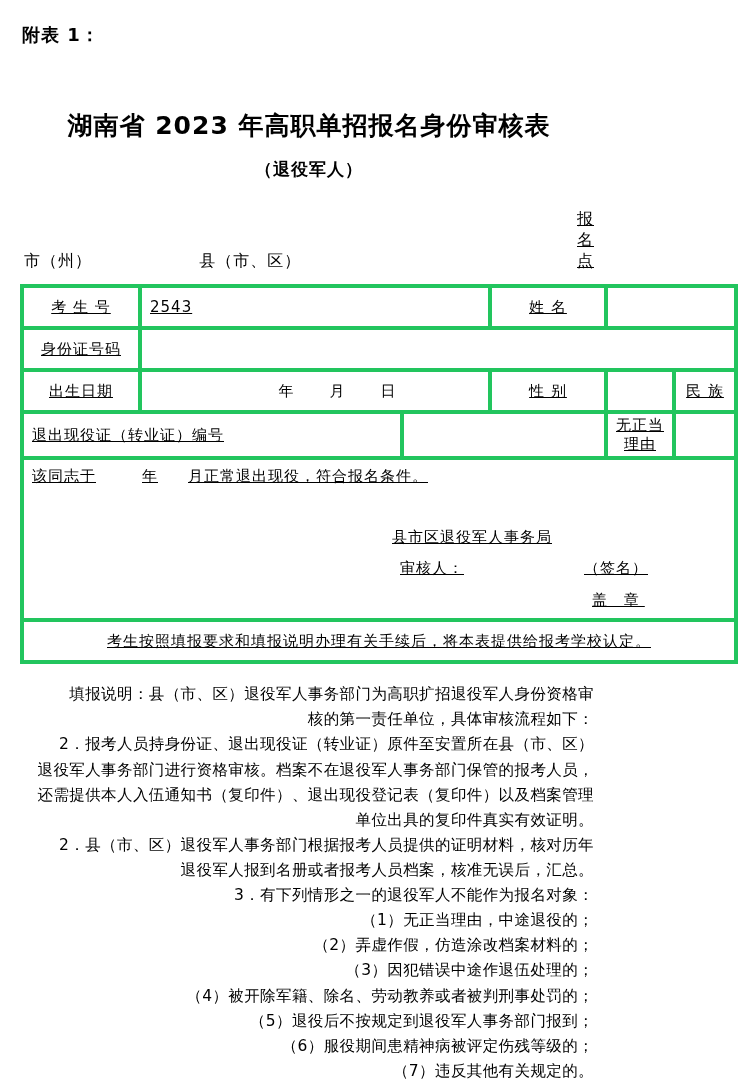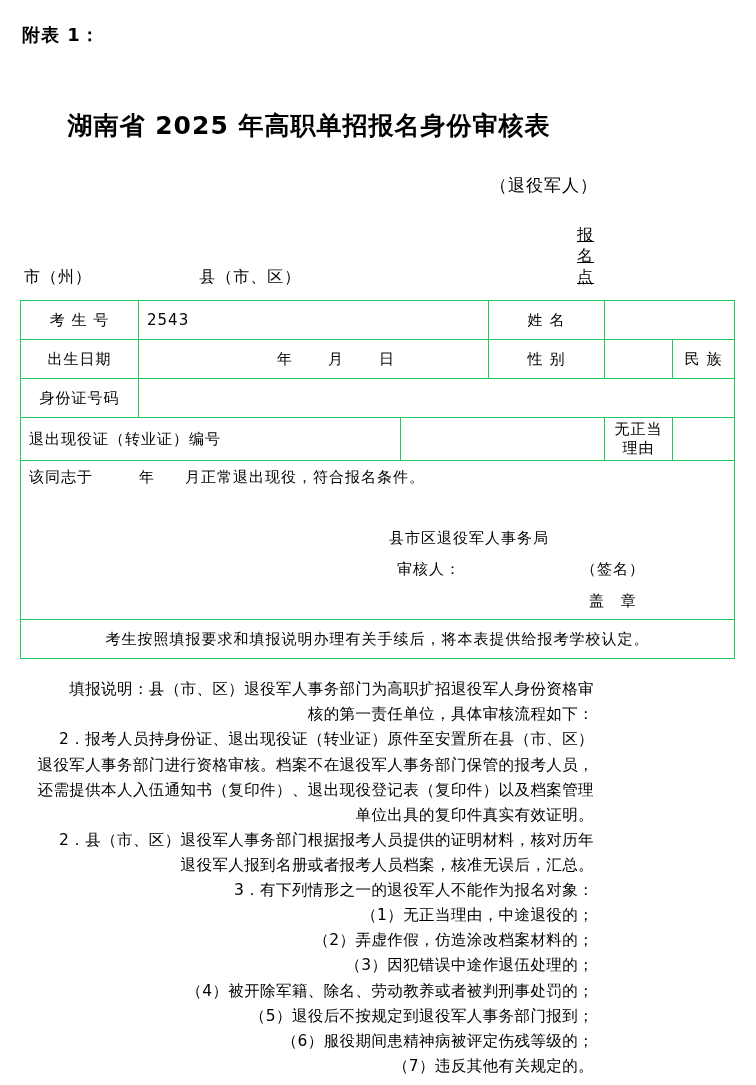--- a/index.html
+++ b/index.html
@@ -30,24 +30,25 @@
     line-height: 1.4;
   }
   .doc-title {
     text-align: center;
     font-size: 25px;
     font-weight: 700;
     letter-spacing: 1px;
     margin-top: 62px;
   }
   .doc-subtitle {
-    text-align: right;
+    text-align: center;
     font-size: 17px;
-    margin-top: 32px;
-    letter-spacing: 1px;
+    margin-top: 16px;
+    letter-spacing: 1px;
+    font-weight: bold;
   }
   .region-row {
     display: flex;
     align-items: flex-end;
     font-size: 16px;
     margin-top: 28px;
     padding: 0 4px;
     letter-spacing: 1px;
     gap: 47px;
   }
@@ -55,26 +56,27 @@
   .region-row .r2 { width: 300px; }
   .region-row .r3 { flex: 1; text-align: left; padding-left: 90px; text-decoration: underline; }
 
   table.form {
     width: 714px;
     margin-top: 12px;
     border-collapse: collapse;
     table-layout: fixed;
   }
   table.form td {
-    border: 1px solid #22c55e;
+    border: 4px solid #22c55e;
     height: 34px;
     font-size: 15px;
     padding: 2px 8px;
     letter-spacing: 1px;
     vertical-align: middle;
+    text-decoration: underline;
   }
   td.lbl {
     text-align: center;
   }
   td.lbl-wide {
     text-align: left;
   }
   td.val {
     text-align: left;
   }
@@ -137,21 +139,21 @@
     text-indent: 2em;
   }
 </style>
 </head>
 <body>
 
 <div class="page">
 
   <div class="attach-label">附表 1：</div>
 
-  <div class="doc-title">湖南省 2025 年高职单招报名身份审核表</div>
+  <div class="doc-title">湖南省 2023 年高职单招报名身份审核表</div>
   <div class="doc-subtitle">（退役军人）</div>
 
   <div class="region-row">
     <div class="r1">市（州）</div>
     <div class="r2">县（市、区）</div>
     <div class="r3">报名点</div>
   </div>
 
   <table class="form">
     <colgroup>
@@ -163,33 +165,33 @@
       <col style="width:62px">
     </colgroup>
     <tbody>
         <tr>
       <td class="lbl">考 生 号</td>
       <td class="val" colspan="2">2543</td>
       <td class="lbl">姓 名</td>
       <td class="val" colspan="2"></td>
     </tr>
     <tr>
+      <td class="lbl">身份证号码</td>
+      <td class="val" colspan="5"></td>
+    </tr>
+    <tr>
       <td class="lbl">出生日期</td>
       <td class="val-center" colspan="2">
         <span class="date-blanks">
           <span class="gap-m"></span><span>年</span><span class="gap-s"></span><span>月</span><span class="gap-s"></span><span>日</span>
         </span>
       </td>
       <td class="lbl">性 别</td>
       <td class="val"></td>
       <td class="lbl">民 族</td>
-    </tr>
-    <tr>
-      <td class="lbl">身份证号码</td>
-      <td class="val" colspan="5"></td>
     </tr>
     <tr>
       <td class="lbl-wide" colspan="2">退出现役证（转业证）编号</td>
       <td class="val" colspan="2"></td>
       <td class="lbl">无正当理由</td>
       <td class="val"></td>
     </tr>
     <tr>
       <td class="statement" colspan="6">
         <div class="stmt-line1">

